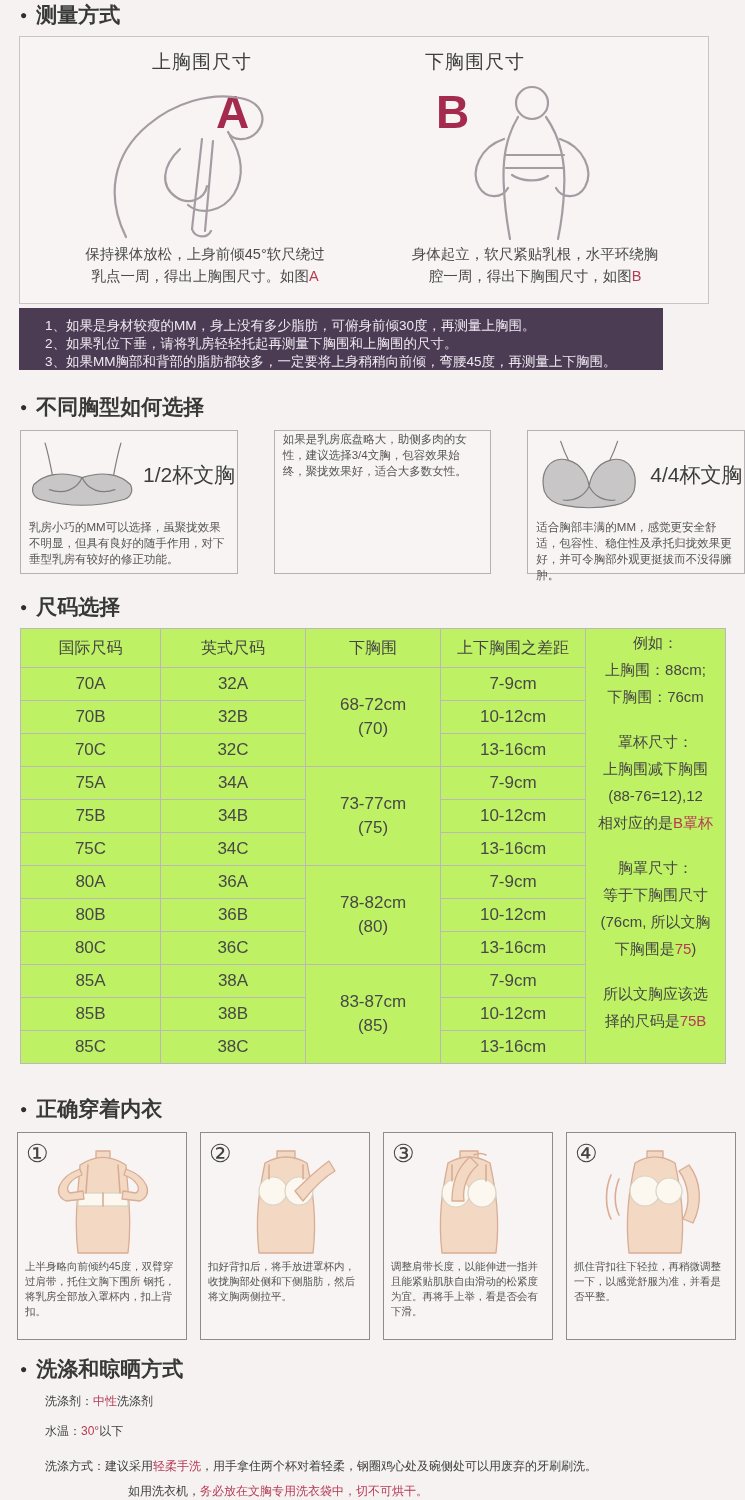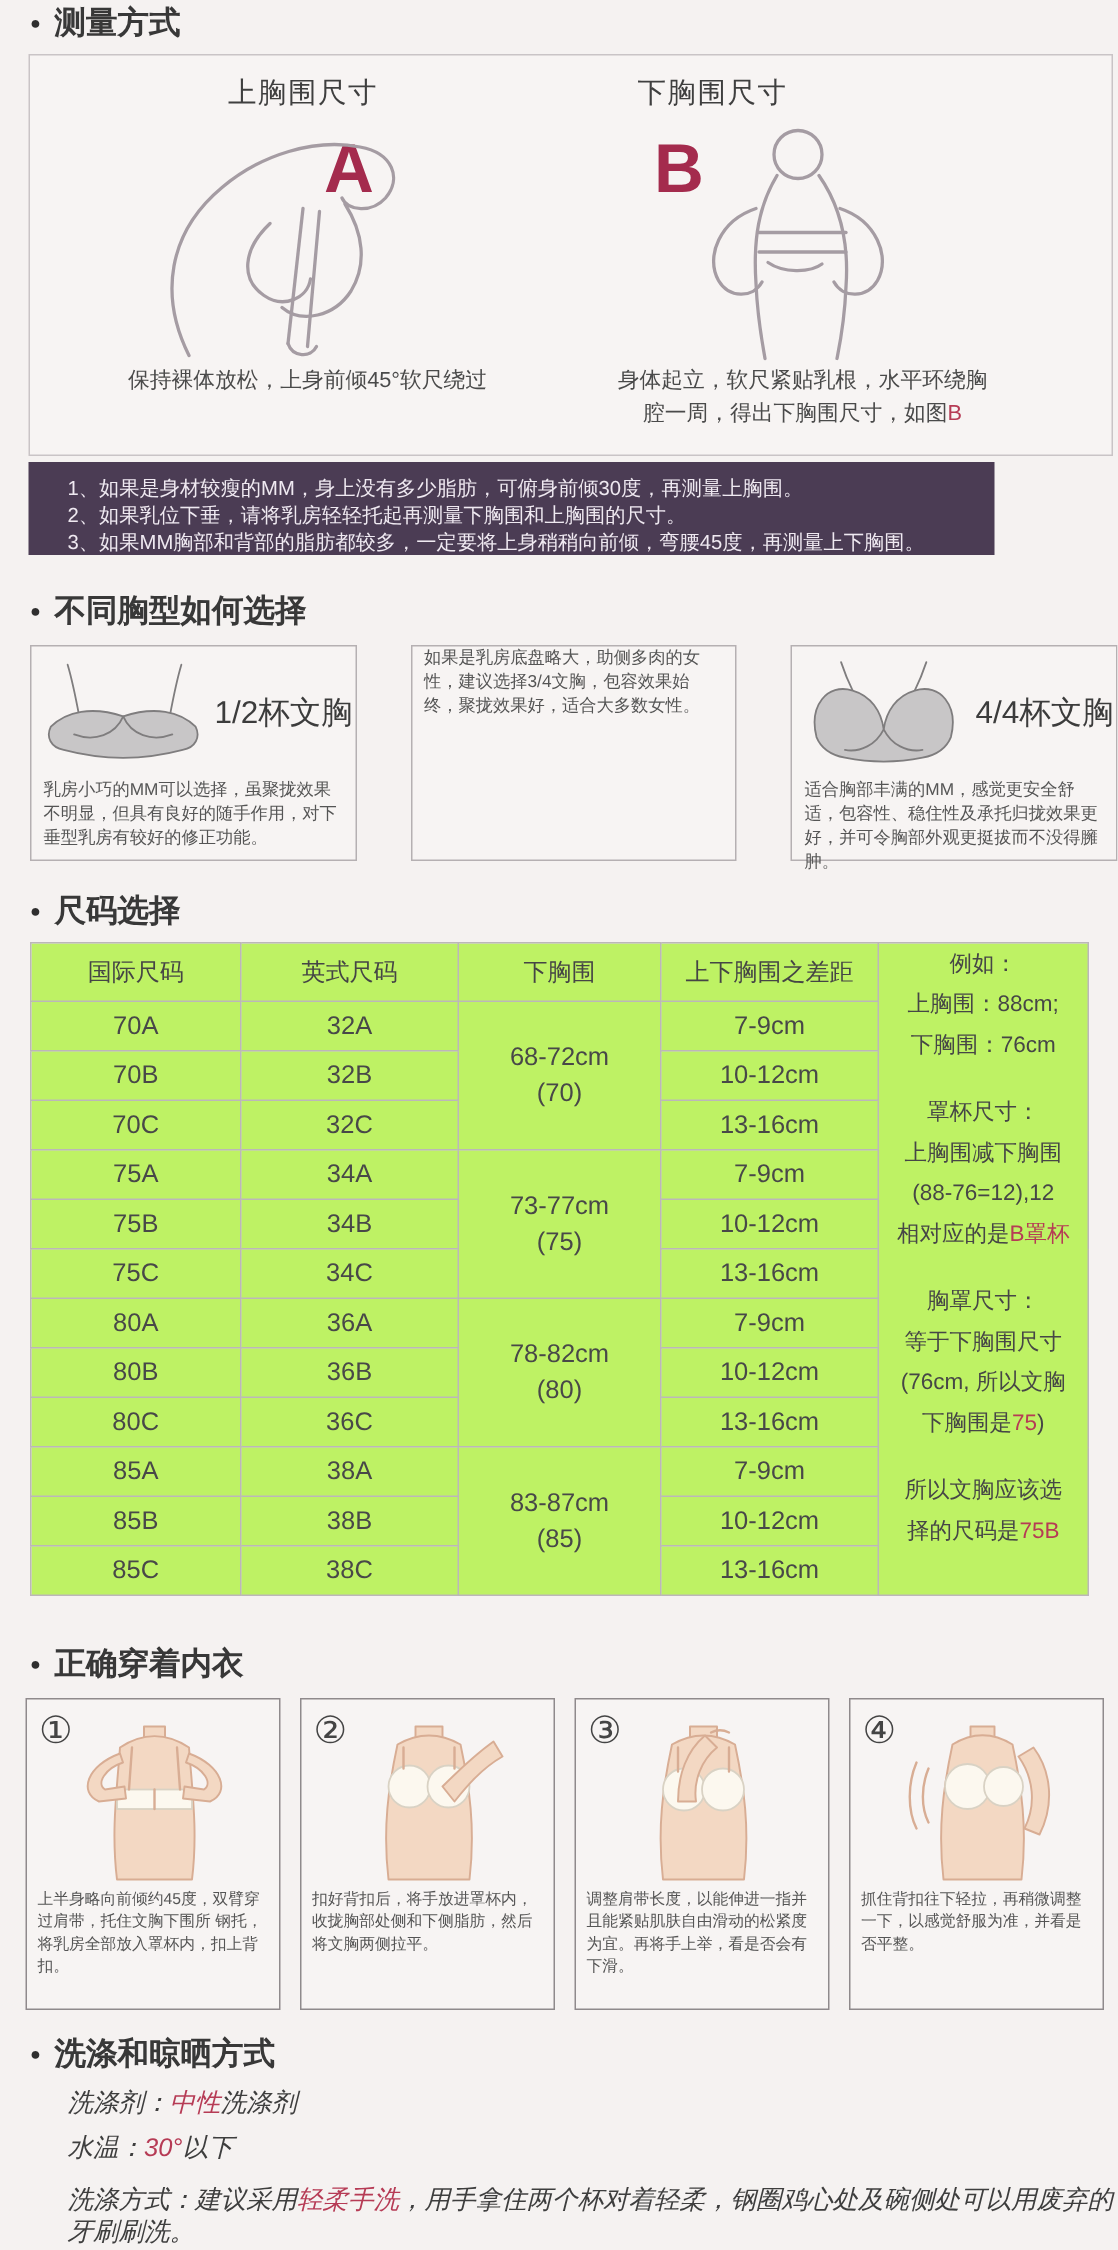--- a/index.html
+++ b/index.html
@@ -9,21 +9,21 @@
     font-family:"Liberation Sans","DejaVu Sans",sans-serif;
     color:#3c3c3c;
   }
   .red{color:#b63b55;}
   
   .sec-h{display:flex;align-items:center;gap:9px;margin-left:20px;height:30px;
          font-size:21px;font-weight:bold;color:#383838;}
   .sec-h .bullet{font-size:12px;line-height:1;color:#2f2f2f;}
   
   .measure-box{position:relative;margin:6px 16px 0 19px;width:688px;height:266px;
-               border:1px solid #c9c4c6;background:#f7f4f3;padding-left:33px;}
+               border:1px solid #c9c4c6;background:#f7f4f3;}
   .m-title{position:absolute;top:12px;font-size:19px;color:#3f3f3f;letter-spacing:1px;}
   .m-title.left{left:132px;} .m-title.right{left:405px;}
   .m-letter{position:absolute;top:48px;font-size:46px;font-weight:bold;color:#a42b4d;}
   .m-letter.a{left:196px;} .m-letter.b{left:416px;}
   .m-fig{position:absolute;top:42px;}
   .m-fig.left{left:48px;} .m-fig.right{left:372px;}
   .m-cap{position:absolute;top:206px;width:330px;text-align:center;
          font-size:14.5px;line-height:22px;color:#4a4a4a;}
   .m-cap.left{left:20px;} .m-cap.right{left:352px;width:326px;}
   .lineart path,.lineart circle{stroke:#a59ca3;stroke-width:2.2;fill:none;
@@ -60,21 +60,21 @@
              background:#f7f4f3;box-sizing:border-box;}
   .step-num{position:absolute;top:6px;left:8px;font-size:25px;color:#444;}
   .step-fig{position:absolute;top:16px;left:10px;}
   .step-desc{position:absolute;top:126px;left:7px;right:4px;
              font-size:10.5px;line-height:15px;color:#555;}
   .skin{fill:#f3d8c3;stroke:#d8ad94;stroke-width:1.3;stroke-linejoin:round;}
   .bra-w{fill:#fcf8ef;stroke:#d9d2c4;stroke-width:1.2;}
   .sline{fill:none;stroke:#d8ad94;stroke-width:1.6;stroke-linecap:round;}
   
   .sec-h.h5{margin-top:14px;}
-  .wash-line{margin:9px 0 0 45px;font-size:17px;line-height:21px;color:#3e3e3e;font-style:italic;}
+  .wash-line{margin:9px 0 0 45px;font-size:12px;line-height:21px;color:#3e3e3e;}
   .wash-line.first{margin-top:7px;}
   .wash-line.spaced{margin-top:14px;}
   .wash-line.cont{margin:4px 0 0 128px;}
 </style>
 </head>
 <body>
 
 <div class="sec-h">
   <span class="bullet">●</span>
   <span>测量方式</span>
@@ -101,20 +101,21 @@
     <path d="M154,38 C168,58 174,84 172,112 C171,136 168,150 166,160"></path>
     <path d="M114,76 L172,76"></path>
     <path d="M114,89 L172,89"></path>
     <path d="M112,60 C88,68 78,92 87,108 C94,120 110,120 116,109"></path>
     <path d="M168,60 C192,68 202,92 193,108 C186,120 170,120 164,109"></path>
     <path d="M120,96 C130,103 148,103 156,97"></path>
   </svg>
 
   <div class="m-cap left">
     <div>保持裸体放松，上身前倾45°软尺绕过</div>
+    <div><span>乳点一周，得出上胸围尺寸。如图</span><span class="red">A</span></div>
   </div>
   <div class="m-cap right">
     <div>身体起立，软尺紧贴乳根，水平环绕胸</div>
     <div><span>腔一周，得出下胸围尺寸，如图</span><span class="red">B</span></div>
   </div>
 </div>
 
 <div class="notes">
   <div>1、如果是身材较瘦的MM，身上没有多少脂肪，可俯身前倾30度，再测量上胸围。</div>
   <div>2、如果乳位下垂，请将乳房轻轻托起再测量下胸围和上胸围的尺寸。</div>

